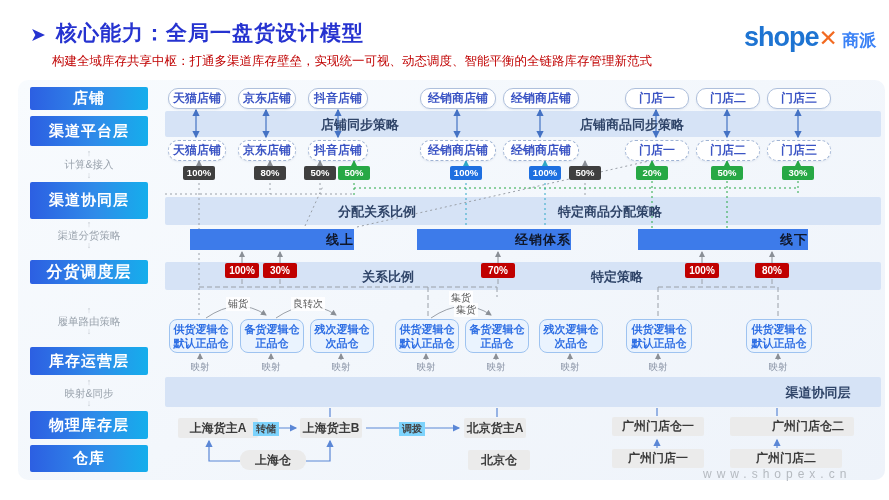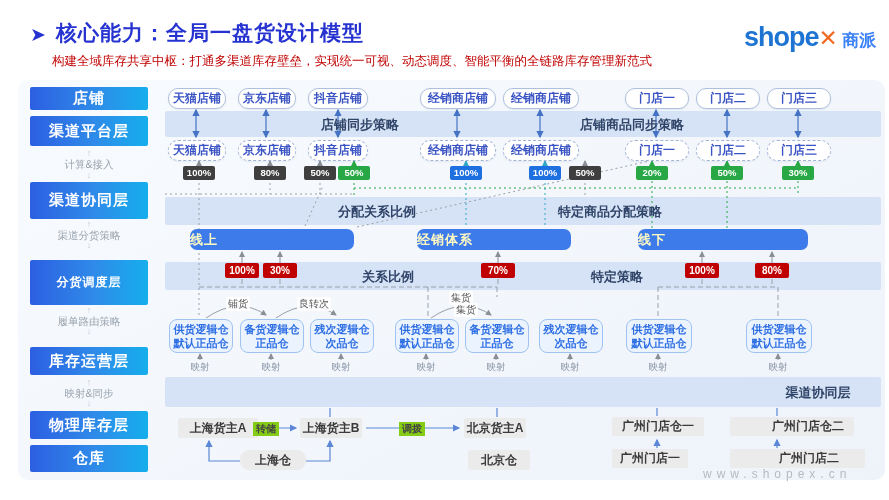--- a/index.html
+++ b/index.html
@@ -30,55 +30,55 @@
   
   .band{position:absolute;left:165px;width:716px;background:#D6E3F6;border-radius:2px;z-index:1;}
   .band-label{position:absolute;color:#2F4468;font-size:13px;font-weight:600;white-space:nowrap;
               transform:translateX(-50%);z-index:3;}
   
   .badge{position:absolute;width:32px;height:14px;line-height:14px;font-size:9.5px;font-weight:bold;
          color:#fff;text-align:center;border-radius:2px;transform:translateX(-50%);z-index:3;}
   .b-dark{background:#3F3F3F;}.b-green{background:#27A845;}.b-blue{background:#1E6FE0;}
   .b-red{background:#C00000;width:34px;height:15px;line-height:15px;font-size:10px;}
   
-  .chan-bar{position:absolute;top:229px;height:21px;line-height:21px;background:#3D7BEA;border-radius:7px;
-            color:#fef9c3;font-weight:bold;font-size:13px;text-align:left;z-index:3;letter-spacing:1px;}
+  .chan-bar{position:absolute;top:229px;height:21px;line-height:21px;background:#3D7BEA;border-radius:0;
+            color:#0f172a;font-weight:bold;font-size:13px;text-align:right;z-index:3;letter-spacing:1px;}
   
   .logic-box{position:absolute;top:319px;height:30px;padding-top:2px;background:#EAF3FE;border:1px solid #9EC3F0;
              border-radius:8px;color:#2F6FE4;font-weight:bold;font-size:11px;text-align:center;line-height:1.3;
              z-index:3;white-space:nowrap;}
   .small-label{position:absolute;font-size:10px;color:#555;transform:translateX(-50%);white-space:nowrap;
                background:rgba(255,255,255,.85);padding:0 2px;z-index:4;}
   .map-label{position:absolute;top:361px;font-size:9.5px;color:#8a94a6;transform:translateX(-50%);z-index:3;}
   
   .gray-box{position:absolute;background:#EBEBEB;color:#3a3a3a;font-weight:bold;font-size:12px;
             text-align:center;height:20px;line-height:20px;border-radius:2px;z-index:3;white-space:nowrap;}
   .flow-label{position:absolute;font-size:10px;font-weight:bold;color:#444;transform:translateX(-50%);
-              background:#84cc16;padding:0 3px;z-index:4;}
+              background:#7dd3fc;padding:0 3px;z-index:4;}
   .url{position:absolute;left:703px;top:467px;color:#b5bac0;font-size:12px;letter-spacing:5px;z-index:3;}
   svg.connectors{position:absolute;left:0;top:0;z-index:2;}
 </style>
 </head>
 <body>
 
 <div id="app">
   <div class="panel"></div>
 
   <span class="bullet">➤</span>
   <div class="title">核心能力：全局一盘货设计模型</div>
   <div class="subtitle">构建全域库存共享中枢：打通多渠道库存壁垒，实现统一可视、动态调度、智能平衡的全链路库存管理新范式</div>
   <div class="logo">
     <span class="w">shope</span><span class="x">✕</span> <span class="cn">商派</span>
   </div>
   <div class="url">www.shopex.cn</div>
 
   <div class="layer-btn" style="top:87px;height:23px;">店铺</div>
   <div class="layer-btn" style="top:116px;height:30px;">渠道平台层</div>
   <div class="layer-btn" style="top:182px;height:37px;">渠道协同层</div>
-  <div class="layer-btn" style="top:260px;height:45px;font-size:12px;">分货调度层</div>
+  <div class="layer-btn" style="top:260px;height:24px;font-size:16px;">分货调度层</div>
   <div class="layer-btn" style="top:347px;height:28px;">库存运营层</div>
   <div class="layer-btn" style="top:411px;height:28px;">物理库存层</div>
   <div class="layer-btn" style="top:445px;height:27px;">仓库</div>
 
   <div class="layer-gap" style="top:148px;height:33px;">
     <span class="arr">↑</span>
     <span>计算&amp;接入</span>
     <span class="arr">↓</span>
   </div>
   <div class="layer-gap" style="top:212px;height:46px;">
@@ -175,21 +175,21 @@
   <div class="logic-box" style="left:626px;width:64px;">
       <div>供货逻辑仓</div>
       <div>默认正品仓</div>
     </div>
   <div class="logic-box" style="left:746px;width:64px;">
       <div>供货逻辑仓</div>
       <div>默认正品仓</div>
     </div>
 
   <div class="small-label" style="left:238px;top:297px;">铺货</div>
-  <div class="small-label" style="left:308px;top:297px;margin-left:6px;">良转次</div>
+  <div class="small-label" style="left:308px;top:297px;">良转次</div>
   <div class="small-label" style="left:461px;top:291px;">集货</div>
   <div class="small-label" style="left:466px;top:303px;">集货</div>
 
   <div class="map-label" style="left:200px;">映射</div>
   <div class="map-label" style="left:271px;">映射</div>
   <div class="map-label" style="left:341px;">映射</div>
   <div class="map-label" style="left:426px;">映射</div>
   <div class="map-label" style="left:496px;">映射</div>
   <div class="map-label" style="left:570px;">映射</div>
   <div class="map-label" style="left:658px;">映射</div>
@@ -197,22 +197,22 @@
 
   <div class="gray-box" style="left:178px;top:418px;width:80px;">上海货主A</div>
   <div class="gray-box" style="left:300px;top:418px;width:62px;">上海货主B</div>
   <div class="gray-box" style="left:464px;top:418px;width:62px;">北京货主A</div>
   <div class="flow-label" style="left:266px;top:422px;">转储</div>
   <div class="flow-label" style="left:412px;top:422px;">调拨</div>
   <div class="gray-box" style="left:240px;top:450px;width:66px;border-radius:9px;">上海仓</div>
   <div class="gray-box" style="left:468px;top:450px;width:62px;">北京仓</div>
   <div class="gray-box" style="left:612px;top:417px;width:92px;height:19px;line-height:19px;">广州门店仓一</div>
   <div class="gray-box" style="left:730px;top:417px;width:92px;height:19px;line-height:19px;padding-left:32px;">广州门店仓二</div>
-  <div class="gray-box" style="left:612px;top:449px;width:76px;height:19px;line-height:19px;">广州门店一</div>
-  <div class="gray-box" style="left:730px;top:449px;width:112px;height:19px;line-height:19px;padding-left:23px;">广州门店二</div>
+  <div class="gray-box" style="left:612px;top:449px;width:92px;height:19px;line-height:19px;">广州门店一</div>
+  <div class="gray-box" style="left:730px;top:449px;width:112px;height:19px;line-height:19px;">广州门店二</div>
 
   <svg class="connectors" width="889" height="500">
     <defs>
       <marker id="ab" markerWidth="7" markerHeight="7" refX="5" refY="3" orient="auto-start-reverse">
           <path d="M0,0L6,3L0,6z" fill="#4472C4"></path>
         </marker>
       <marker id="ag" markerWidth="7" markerHeight="7" refX="5" refY="3" orient="auto-start-reverse">
           <path d="M0,0L6,3L0,6z" fill="#8a8f96"></path>
         </marker>
       <marker id="agr" markerWidth="7" markerHeight="7" refX="5" refY="3" orient="auto-start-reverse">

